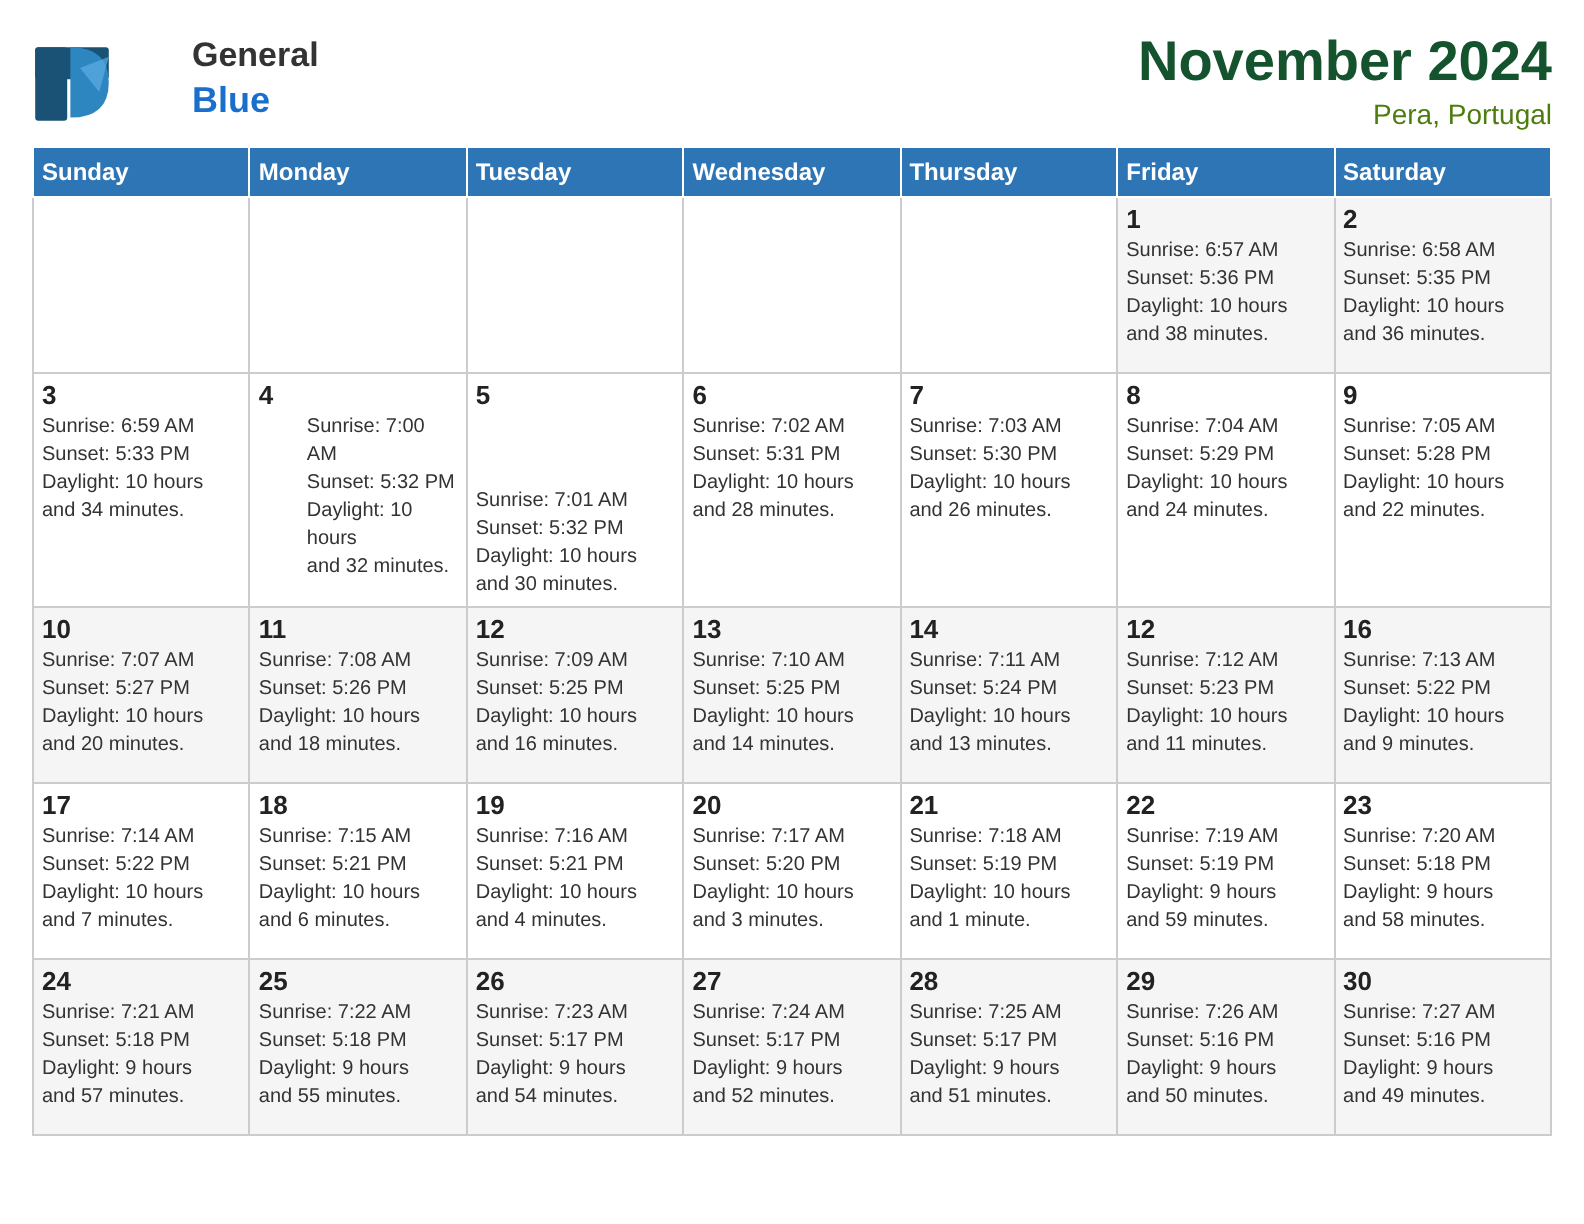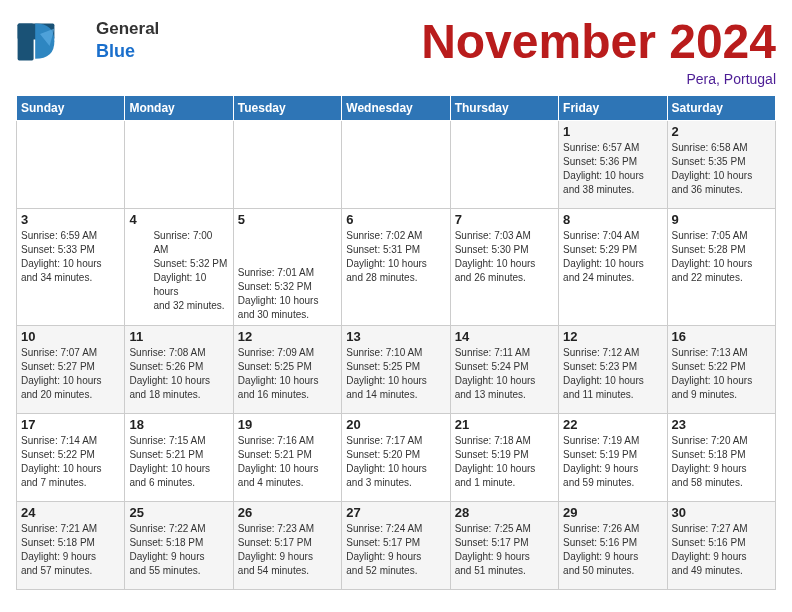--- a/index.html
+++ b/index.html
@@ -28,28 +28,28 @@
       width: 40px;
       height: 40px;
       margin-right: 4px;
     }
     .logo-general { color: #333; font-weight: bold; font-size: 17px; }
     .logo-blue { color: #1a6fcc; font-weight: bold; font-size: 18px; }
     .title-block {
       text-align: right;
     }
     .month-title {
-      font-size: 48px;
+      font-size: 28px;
       font-weight: bold;
-      color: #b91c1c;
+      color: #14532d;
       line-height: 1.1;
     }
     .location {
       font-size: 14px;
-      color: #4c1d95;
+      color: #4d7c0f;
       margin-top: 2px;
     }
     table {
       width: 100%;
       border-collapse: collapse;
       table-layout: fixed;
       padding-left: 44px;
     }
     thead th {
       background: #2e75b6;

